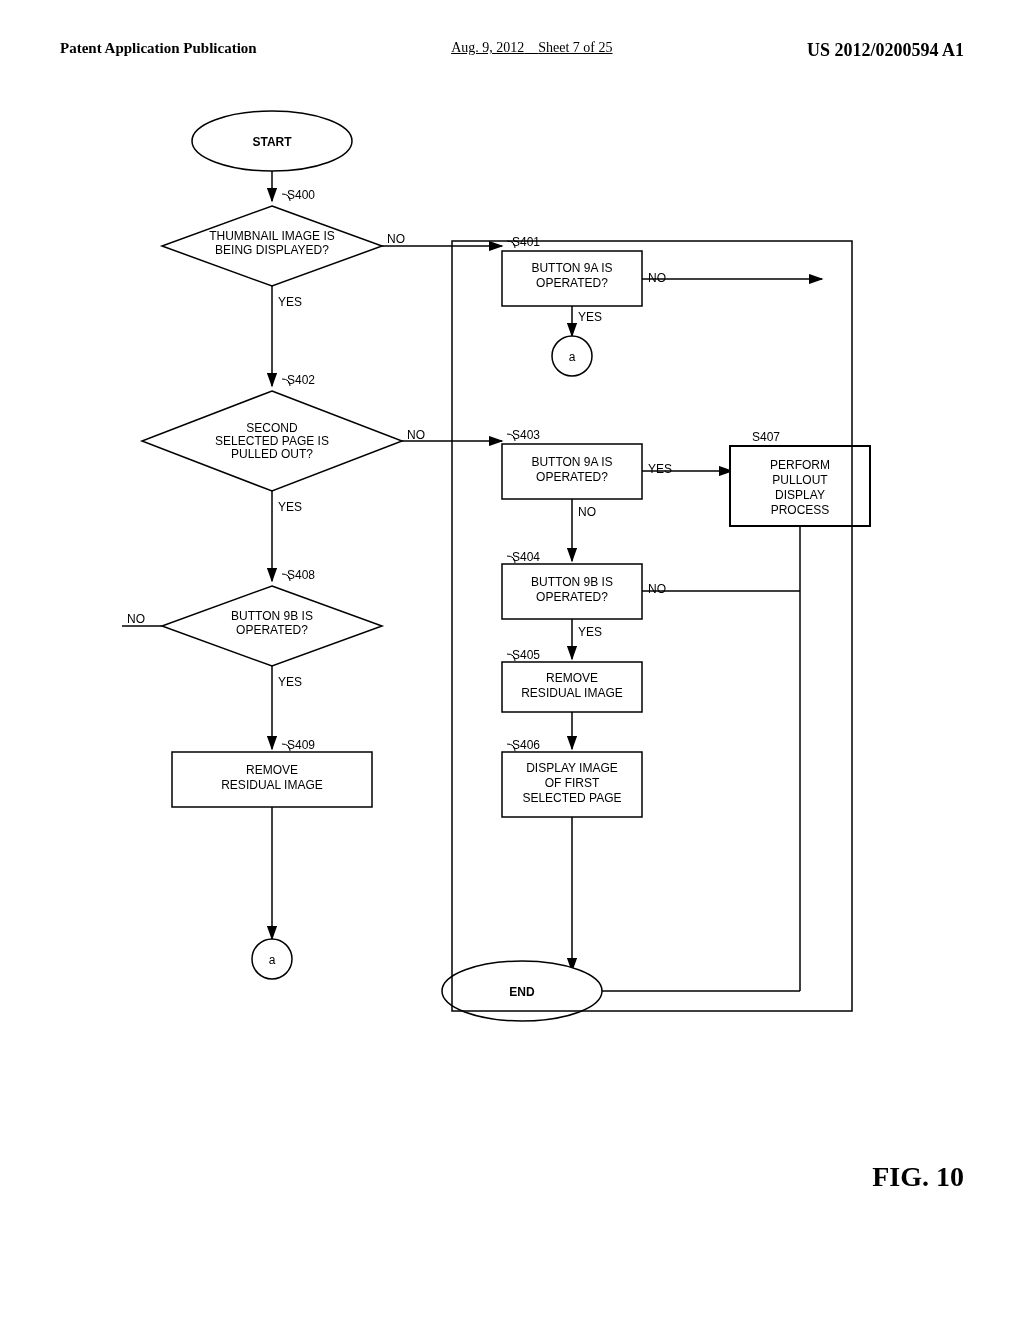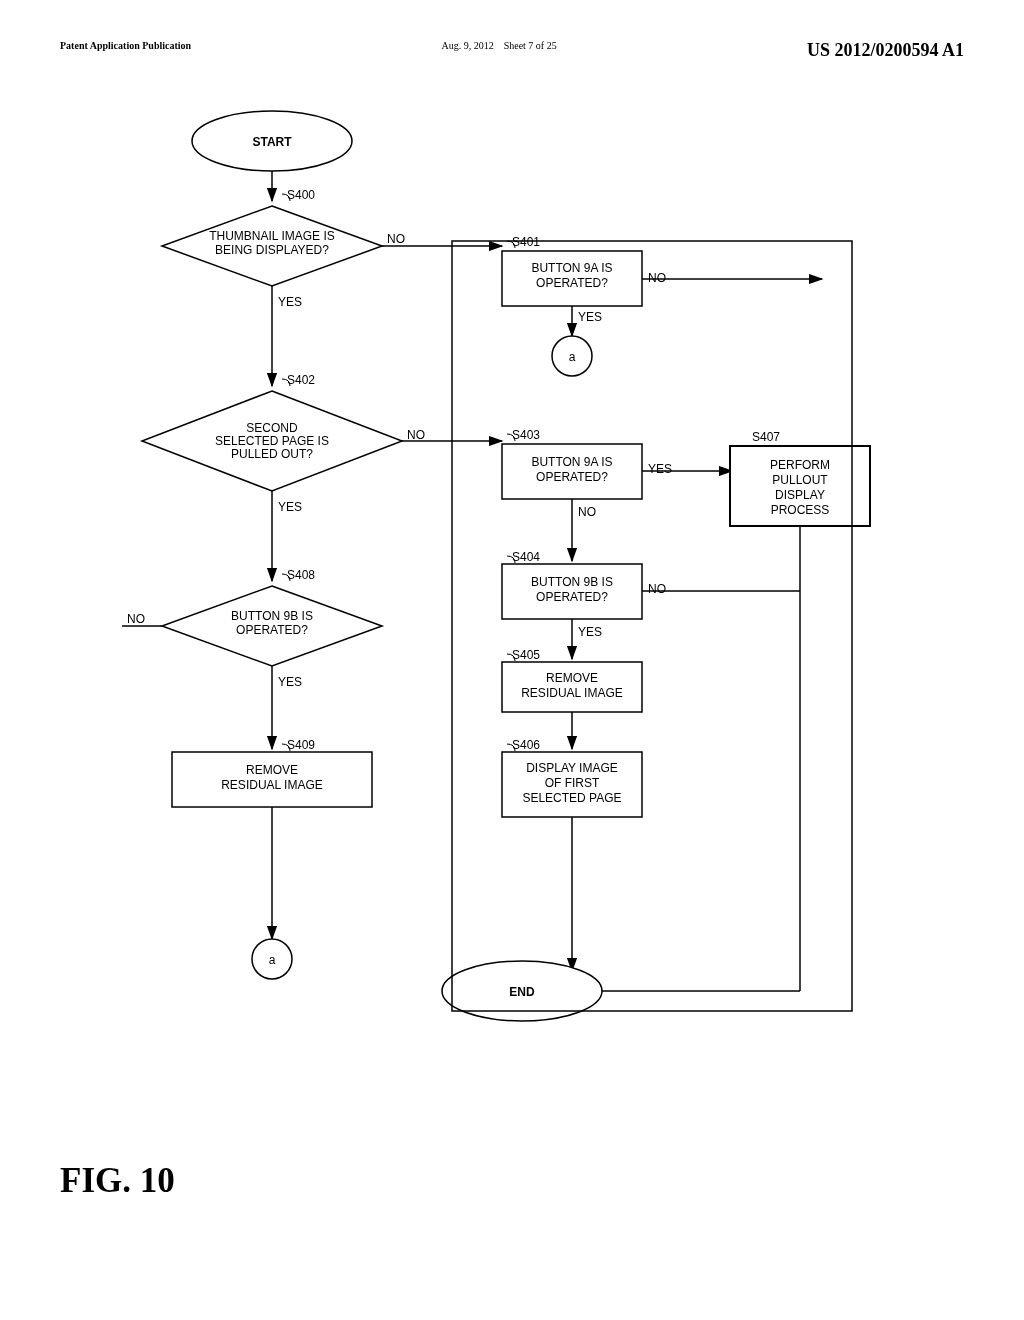--- a/index.html
+++ b/index.html
@@ -21,35 +21,36 @@
     .header {
       display: flex;
       justify-content: space-between;
       align-items: flex-start;
       margin-bottom: 30px;
       font-size: 14px;
     }
 
     .header-left {
       font-weight: bold;
-      font-size: 10px;
+      font-size: 15px;
     }
 
     .header-center {
-      font-size: 10px;
+      font-size: 14px;
+      text-decoration: underline;
     }
 
     .header-right {
       font-size: 18px;
       font-weight: bold;
     }
 
     .figure-title {
-      text-align: left;
-      font-size: 35px;
+      text-align: right;
+      font-size: 28px;
       font-weight: bold;
       margin-top: 20px;
     }
 
     
     .flowchart-container {
       display: flex;
       justify-content: center;
       margin-top: 20px;
       text-decoration: underline;

